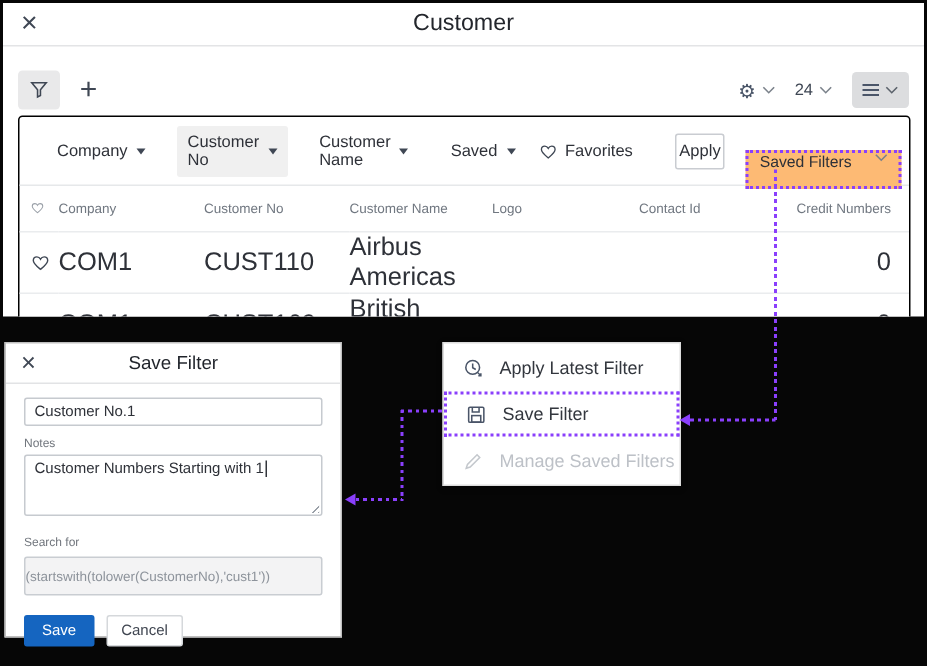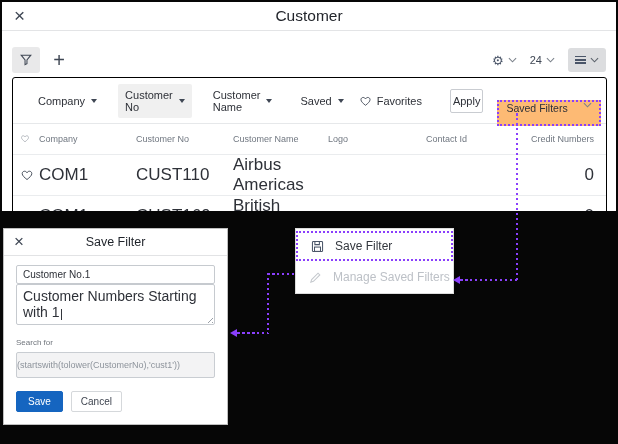--- a/index.html
+++ b/index.html
@@ -40,21 +40,21 @@
   th.num { padding-right:12px; }
   .heart-cell { padding-left:7px; }
   
   .dialog { position:absolute; left:3px; top:228px; width:225px; height:197px; background:#fff; border:1px solid #bfbfbf; z-index:10; }
   .dlg-head { position:relative; height:27px; border-bottom:1px solid #e2e3e5; }
   .dlg-x { position:absolute; left:10px; top:3px; font-size:17px; color:#3f4754; cursor:pointer; }
   .dlg-title { position:absolute; left:0; right:0; top:6px; text-align:center; font-size:12.5px; color:#1f232a; }
   .dlg-body { padding:8px 12px 0 12px; }
   .fld-label { font-size:8px; color:#71767d; margin:7px 0 3px; }
   .txt-input { width:100%; height:19px; border:1px solid #c6cacf; border-radius:2px; padding:0 6px; font-size:10px; color:#2e3138; font-family:inherit; background:#fff; }
-  .notes-box { position:relative; width:100%; height:41px; border:1px solid #c6cacf; border-radius:2px; padding:3px 6px; font-size:14px; color:#2e3138; overflow:hidden; }
+  .notes-box { position:relative; width:100%; height:41px; border:1px solid #c6cacf; border-radius:2px; padding:3px 6px; font-size:10px; color:#2e3138; overflow:hidden; }
   .caret-i { display:inline-block; width:1px; height:11px; background:#33363c; vertical-align:text-bottom; margin-left:1px; }
   .grip { position:absolute; right:1px; bottom:1px; width:8px; height:8px; clip-path:polygon(100% 0,100% 100%,0 100%); background:repeating-linear-gradient(315deg,#9aa0a8 0 1px,transparent 1px 3px); }
   .search-input { width:100%; height:26px; border:1px solid #c9cdd2; border-radius:2px; background:#f3f3f4; color:#8d939b; font-size:9px; padding:0 0; font-family:inherit; margin-top:2px; }
   .dlg-label-gap { margin-top:13px; }
   .btn-row { display:flex; gap:8px; margin-top:13px; }
   .btn-save { background:var(--blue); color:#fff; border:1px solid var(--blue); font-size:10px; padding:4px 11px; border-radius:2px; cursor:pointer; font-family:inherit; }
   .btn-cancel { background:#fff; color:#3f4550; border:1px solid #d5d8db; font-size:10px; padding:4px 9px; border-radius:2px; cursor:pointer; font-family:inherit; }
   
   .menu { position:absolute; left:295px; top:228px; width:159px; background:#fff; border:1px solid #dcdcdc; box-shadow:0 1px 4px rgba(0,0,0,.35); z-index:10; padding:1px 0; }
   .menu-item { height:30px; display:flex; align-items:center; gap:10px; padding-left:12px; font-size:12px; color:#33373e; cursor:pointer; }
@@ -200,34 +200,45 @@
   </div>
 </div>
 
 <div class="dialog">
   <div class="dlg-head">
     <span class="dlg-x">×</span>
     <div class="dlg-title">Save Filter</div>
   </div>
   <div class="dlg-body">
     <input class="txt-input" type="text" value="Customer No.1" style="">
+    <div class="fld-label">Notes</div>
     <div class="notes-box">
       <span>Customer Numbers Starting with 1</span><span class="caret-i"></span>
       <span class="grip"></span>
     </div>
     <div class="fld-label dlg-label-gap">Search for</div>
     <input class="search-input" type="text" disabled="" value="(startswith(tolower(CustomerNo),'cust1'))" style="">
     <div class="btn-row">
       <button class="btn-save">Save</button>
       <button class="btn-cancel">Cancel</button>
     </div>
   </div>
 </div>
 
 <div class="menu">
+  <div class="menu-item">
+    <span class="mi-icon">
+      <svg class="icon" width="15" height="15" viewBox="0 0 16 16">
+          <circle cx="7.6" cy="7.4" r="4.9" fill="none" stroke="#4a5568" stroke-width="1.1"></circle>
+          <polyline points="7.6,4.6 7.6,7.6 9.8,8.9" fill="none" stroke="#4a5568" stroke-width="1.1"></polyline>
+          <path d="M11.3 11.2 L13.4 13.3 M13.4 11.6 V13.4 H11.6" fill="none" stroke="#4a5568" stroke-width="1.1"></path>
+        </svg>
+    </span>
+    <span>Apply Latest Filter</span>
+  </div>
   <div class="menu-item hl">
     <span class="mi-icon">
       <svg class="icon" width="15" height="15" viewBox="0 0 16 16">
           <rect x="2.6" y="2.6" width="10.8" height="10.8" rx="1" fill="none" stroke="#4a5568" stroke-width="1.1"></rect>
           <path d="M5.2 2.8 V6 H10 V2.8" fill="none" stroke="#4a5568" stroke-width="1.1"></path>
           <rect x="4.8" y="8.6" width="6.4" height="4.6" fill="none" stroke="#4a5568" stroke-width="1.1"></rect>
         </svg>
     </span>
     <span>Save Filter</span>
   </div>

